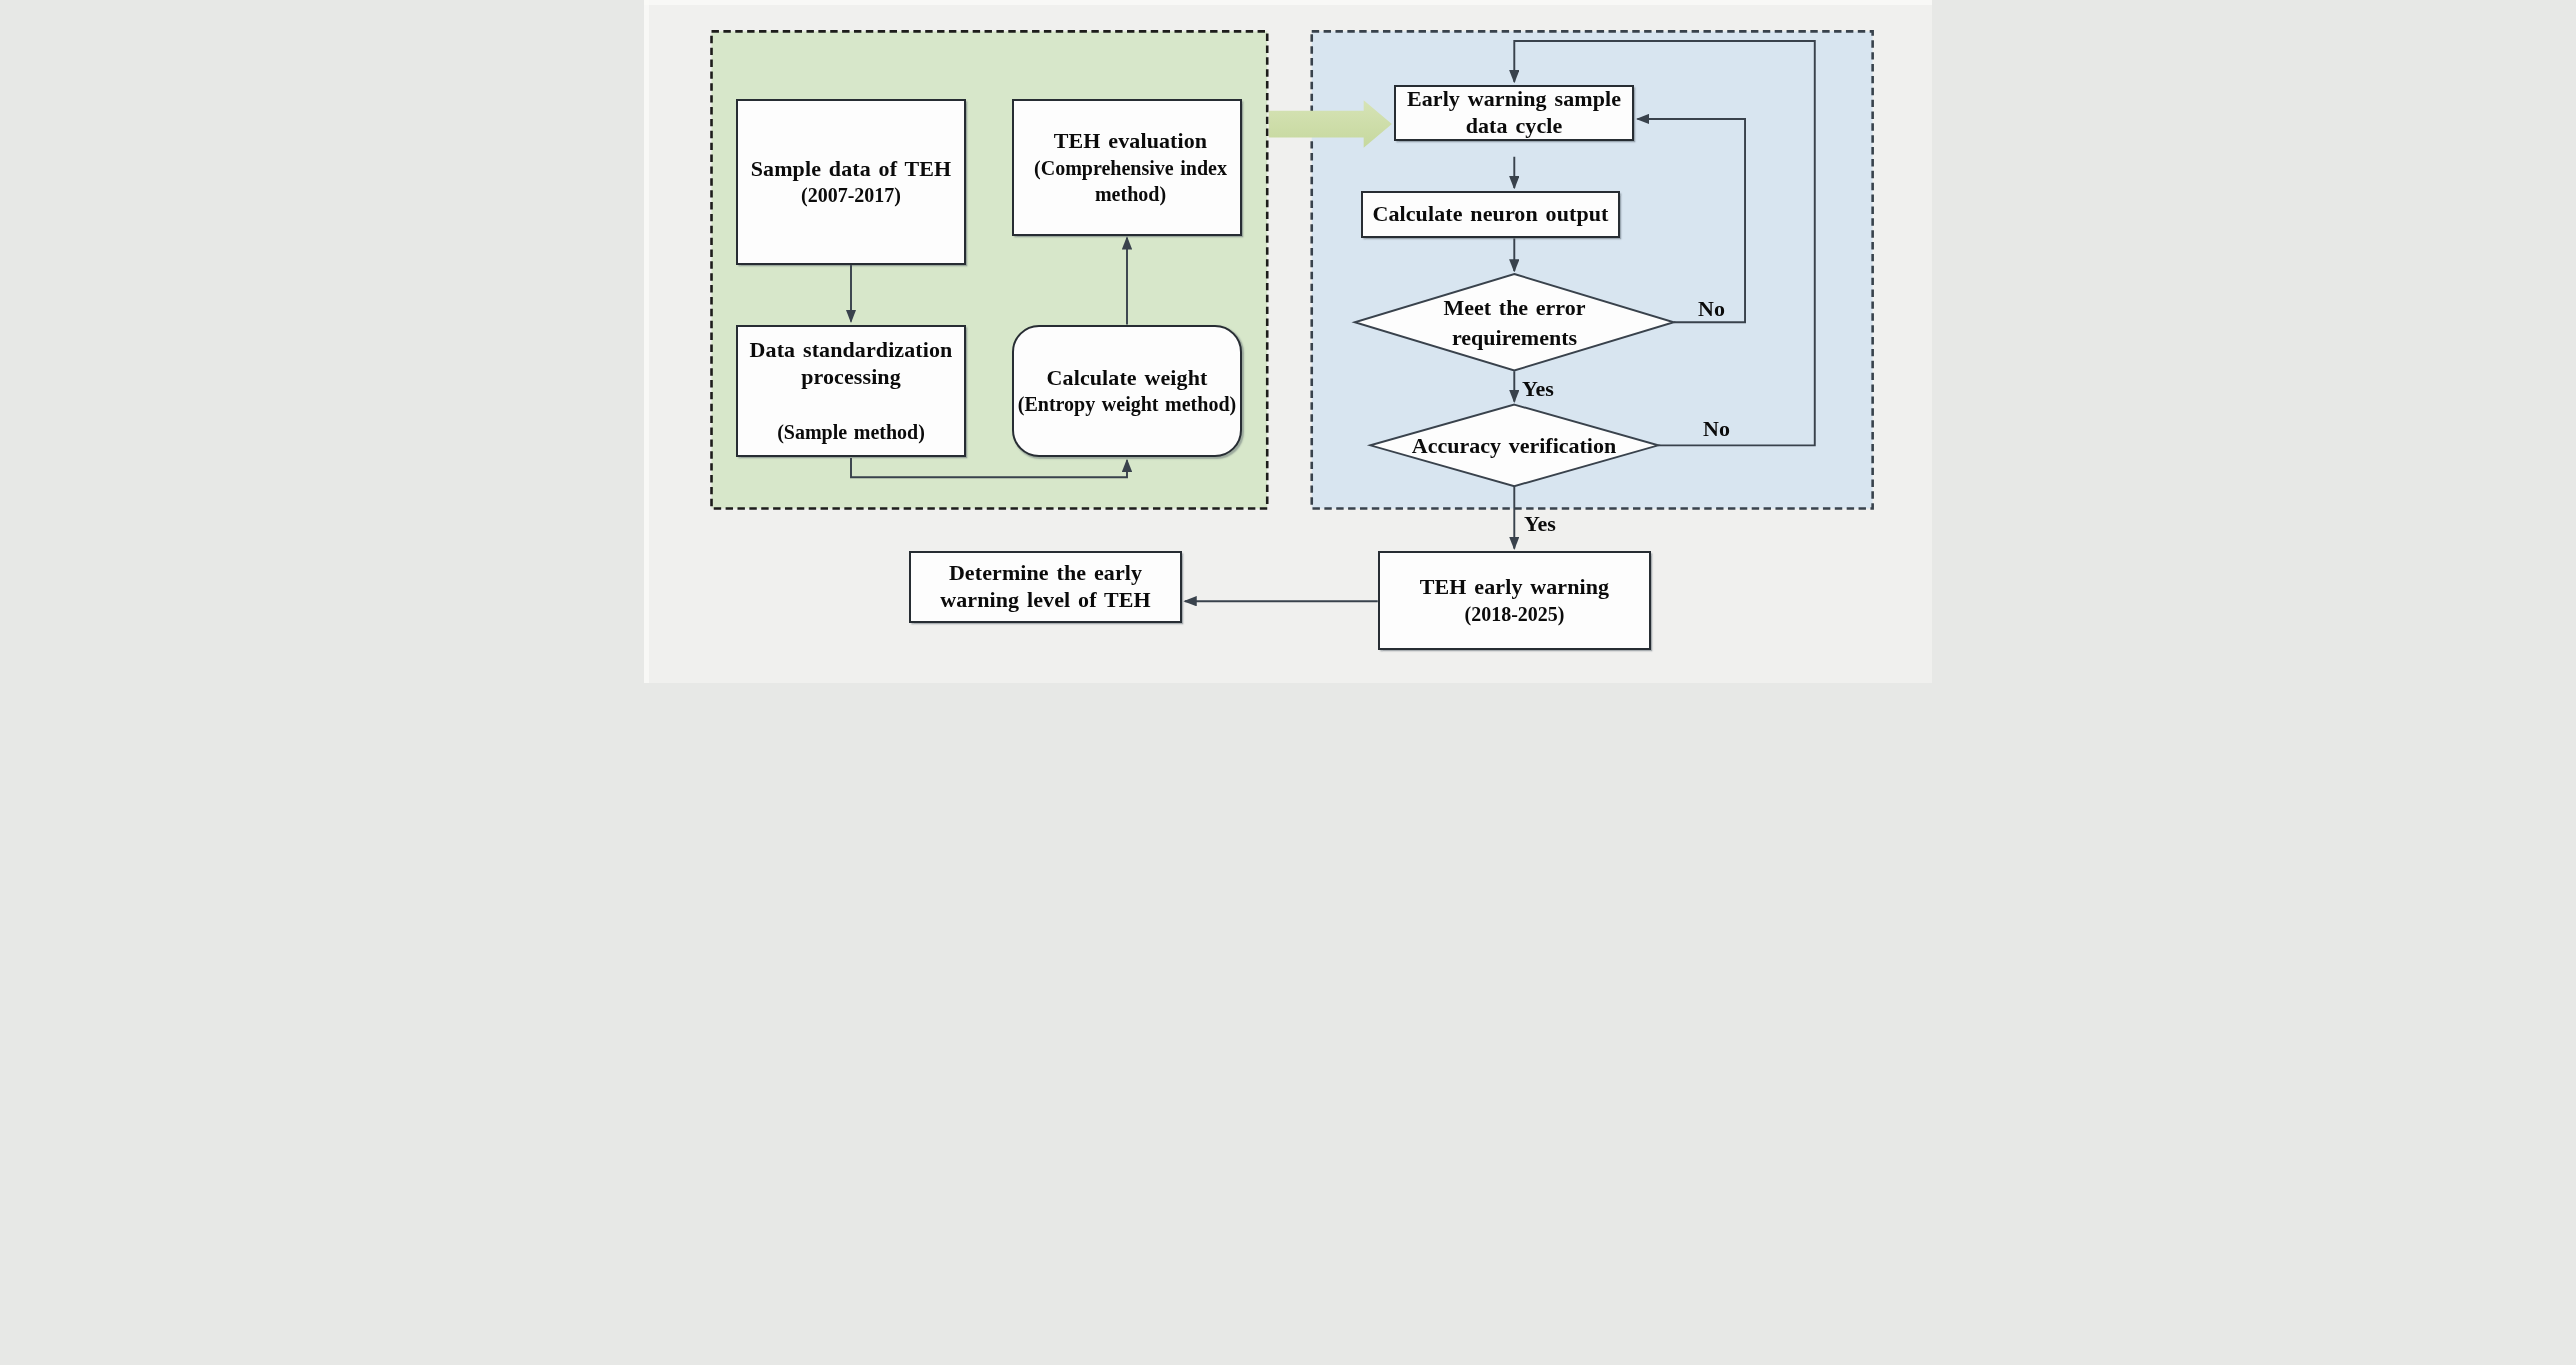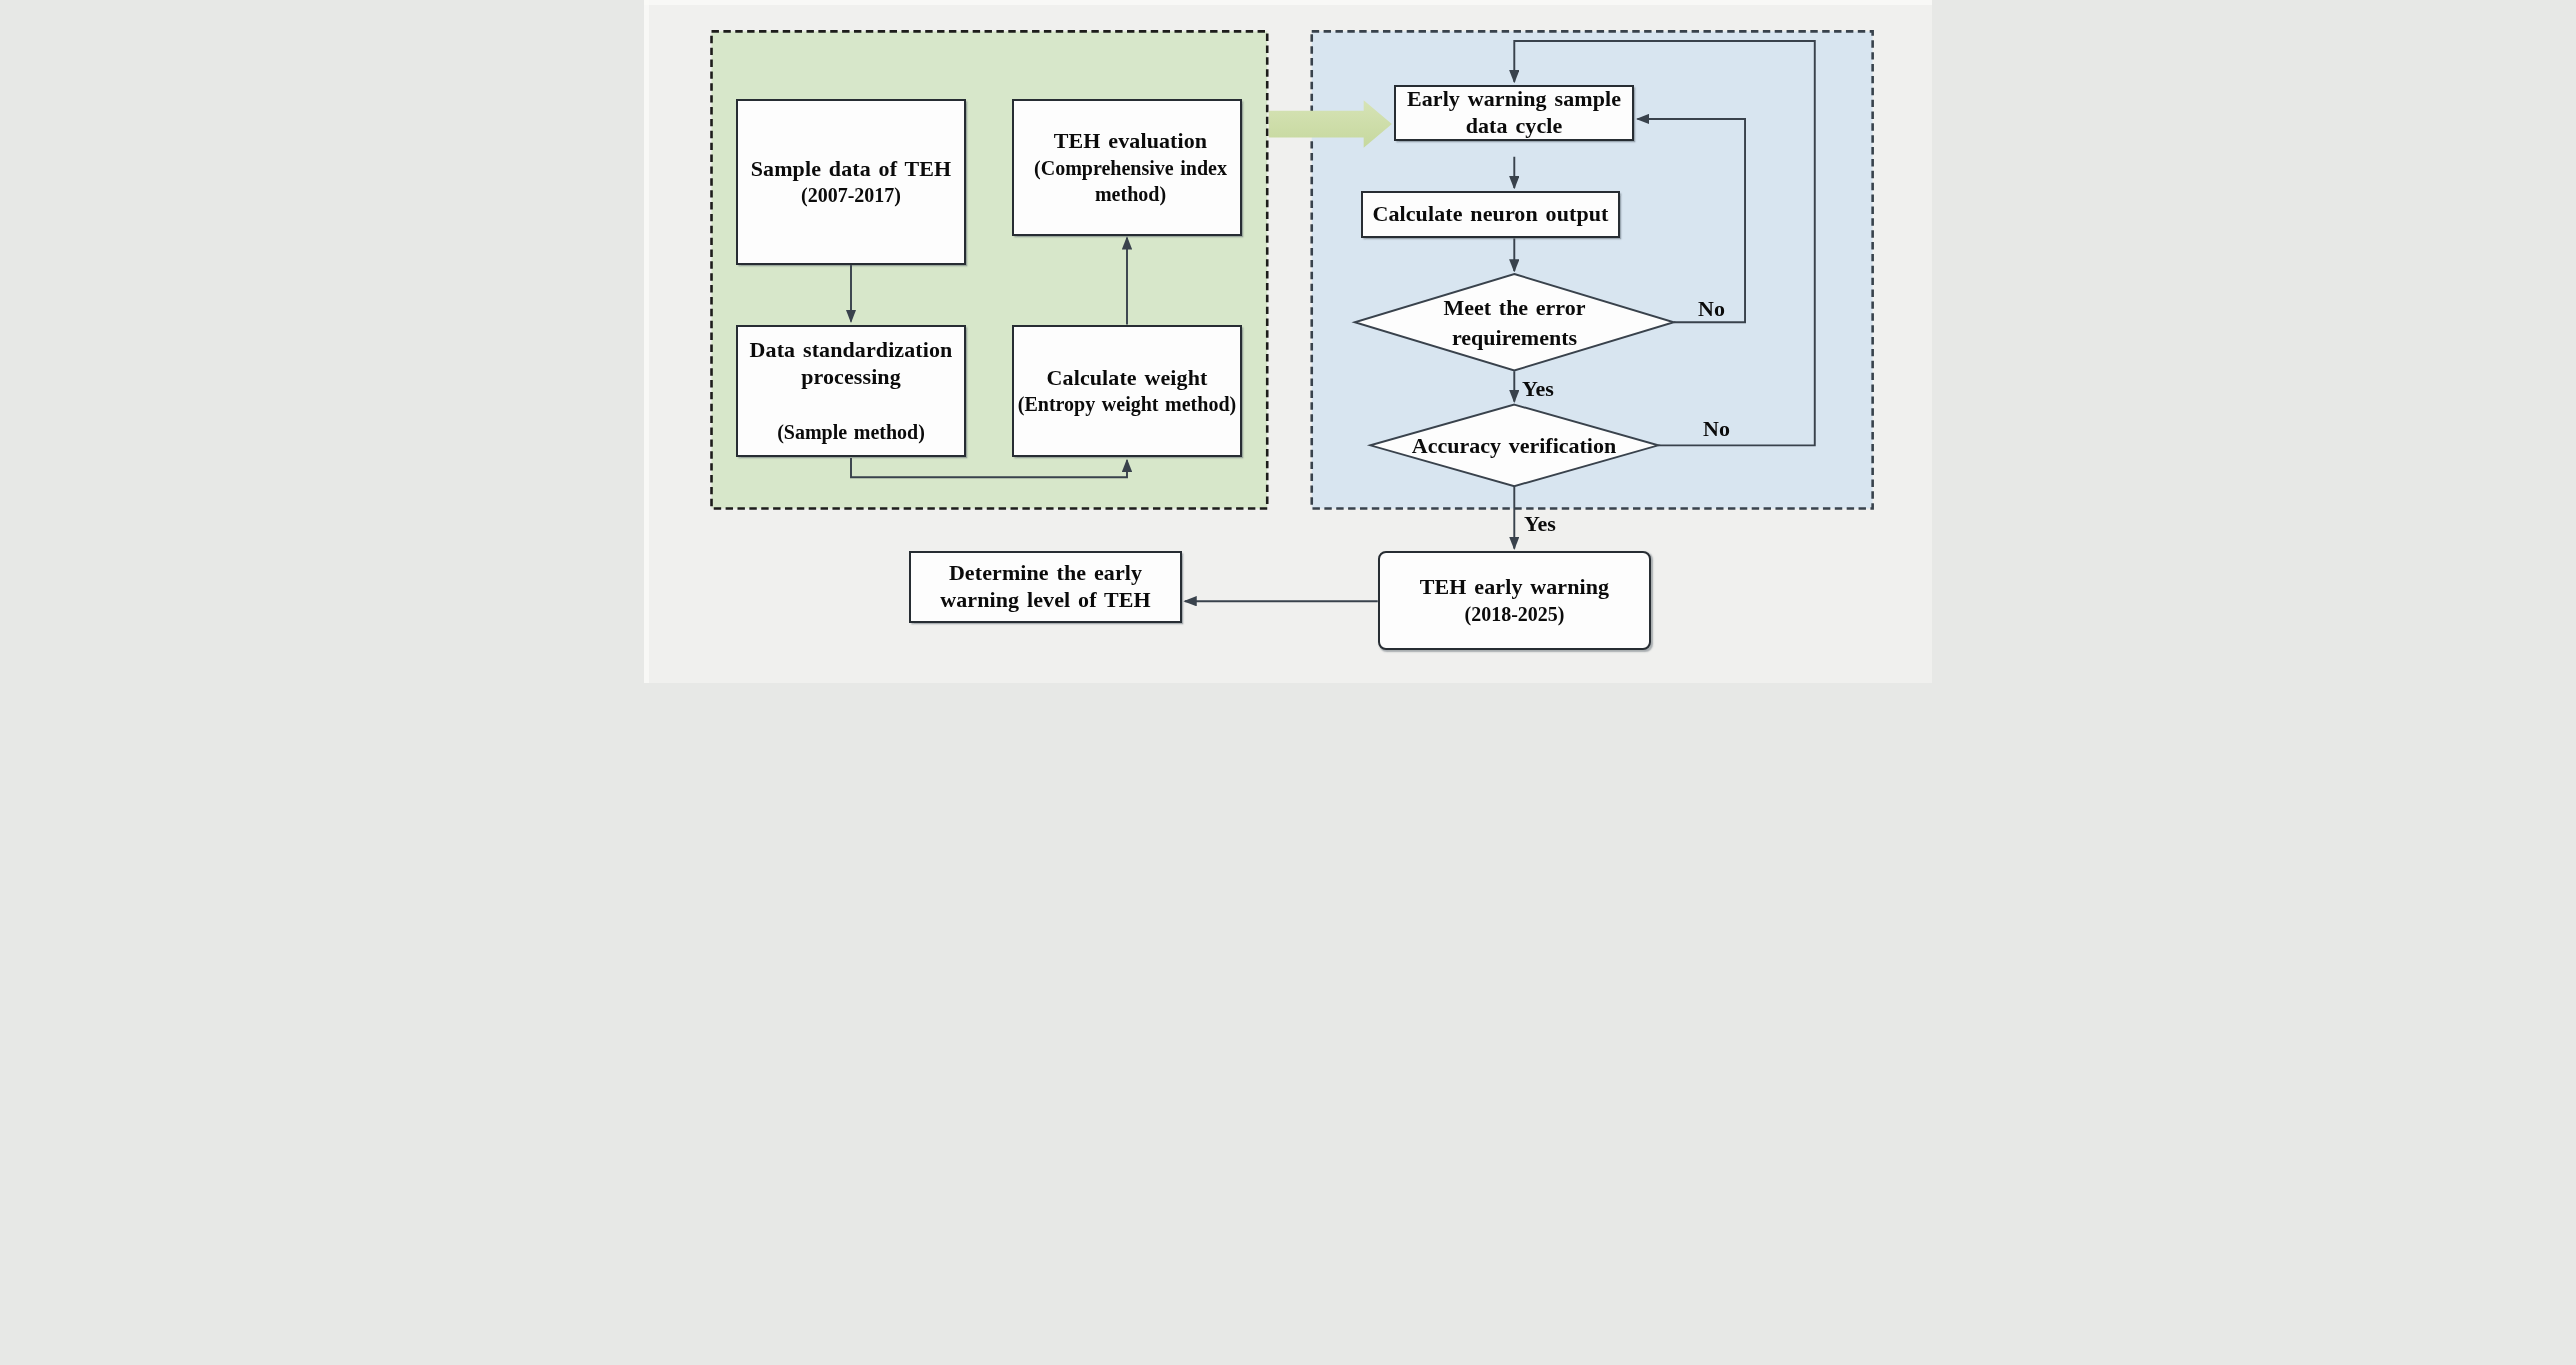--- a/index.html
+++ b/index.html
@@ -37,24 +37,24 @@
     text-align:center; white-space:pre-line; font-weight:700; font-size:22px;
     line-height:1.35; word-spacing:.10em;
   }
   .flabel{
     position:absolute; font-weight:700; font-size:22px; line-height:1;
     word-spacing:.08em;
   }
   .b-sample{left:92px;top:99px;width:230px;height:166px;}
   .b-eval{left:368px;top:99px;width:230px;height:137px;padding-left:7px;}
   .b-std{left:92px;top:325px;width:230px;height:132px;gap:28px;}
-  .b-weight{left:368px;top:325px;width:230px;height:132px;}
+  .b-weight{left:368px;top:325px;width:230px;height:132px;border-radius:27px;}
   .b-cycle{left:750px;top:85px;width:240px;height:56px;}
   .b-neuron{left:717px;top:191px;width:259px;height:47px;}
-  .b-teh{left:734px;top:551px;width:273px;height:99px;border-radius:8px;}
+  .b-teh{left:734px;top:551px;width:273px;height:99px;}
   .b-det{left:265px;top:551px;width:273px;height:72px;}
   .d-error{left:752px;top:295px;width:237px;height:56px;}
   .d-accuracy{left:744px;top:429px;width:252px;height:33px;}
   .l-no1{left:1054px;top:298px;}
   .l-yes1{left:878px;top:378px;}
   .l-no2{left:1059px;top:418px;}
   .l-yes2{left:880px;top:513px;}
 </style>
 </head>
 <body>

